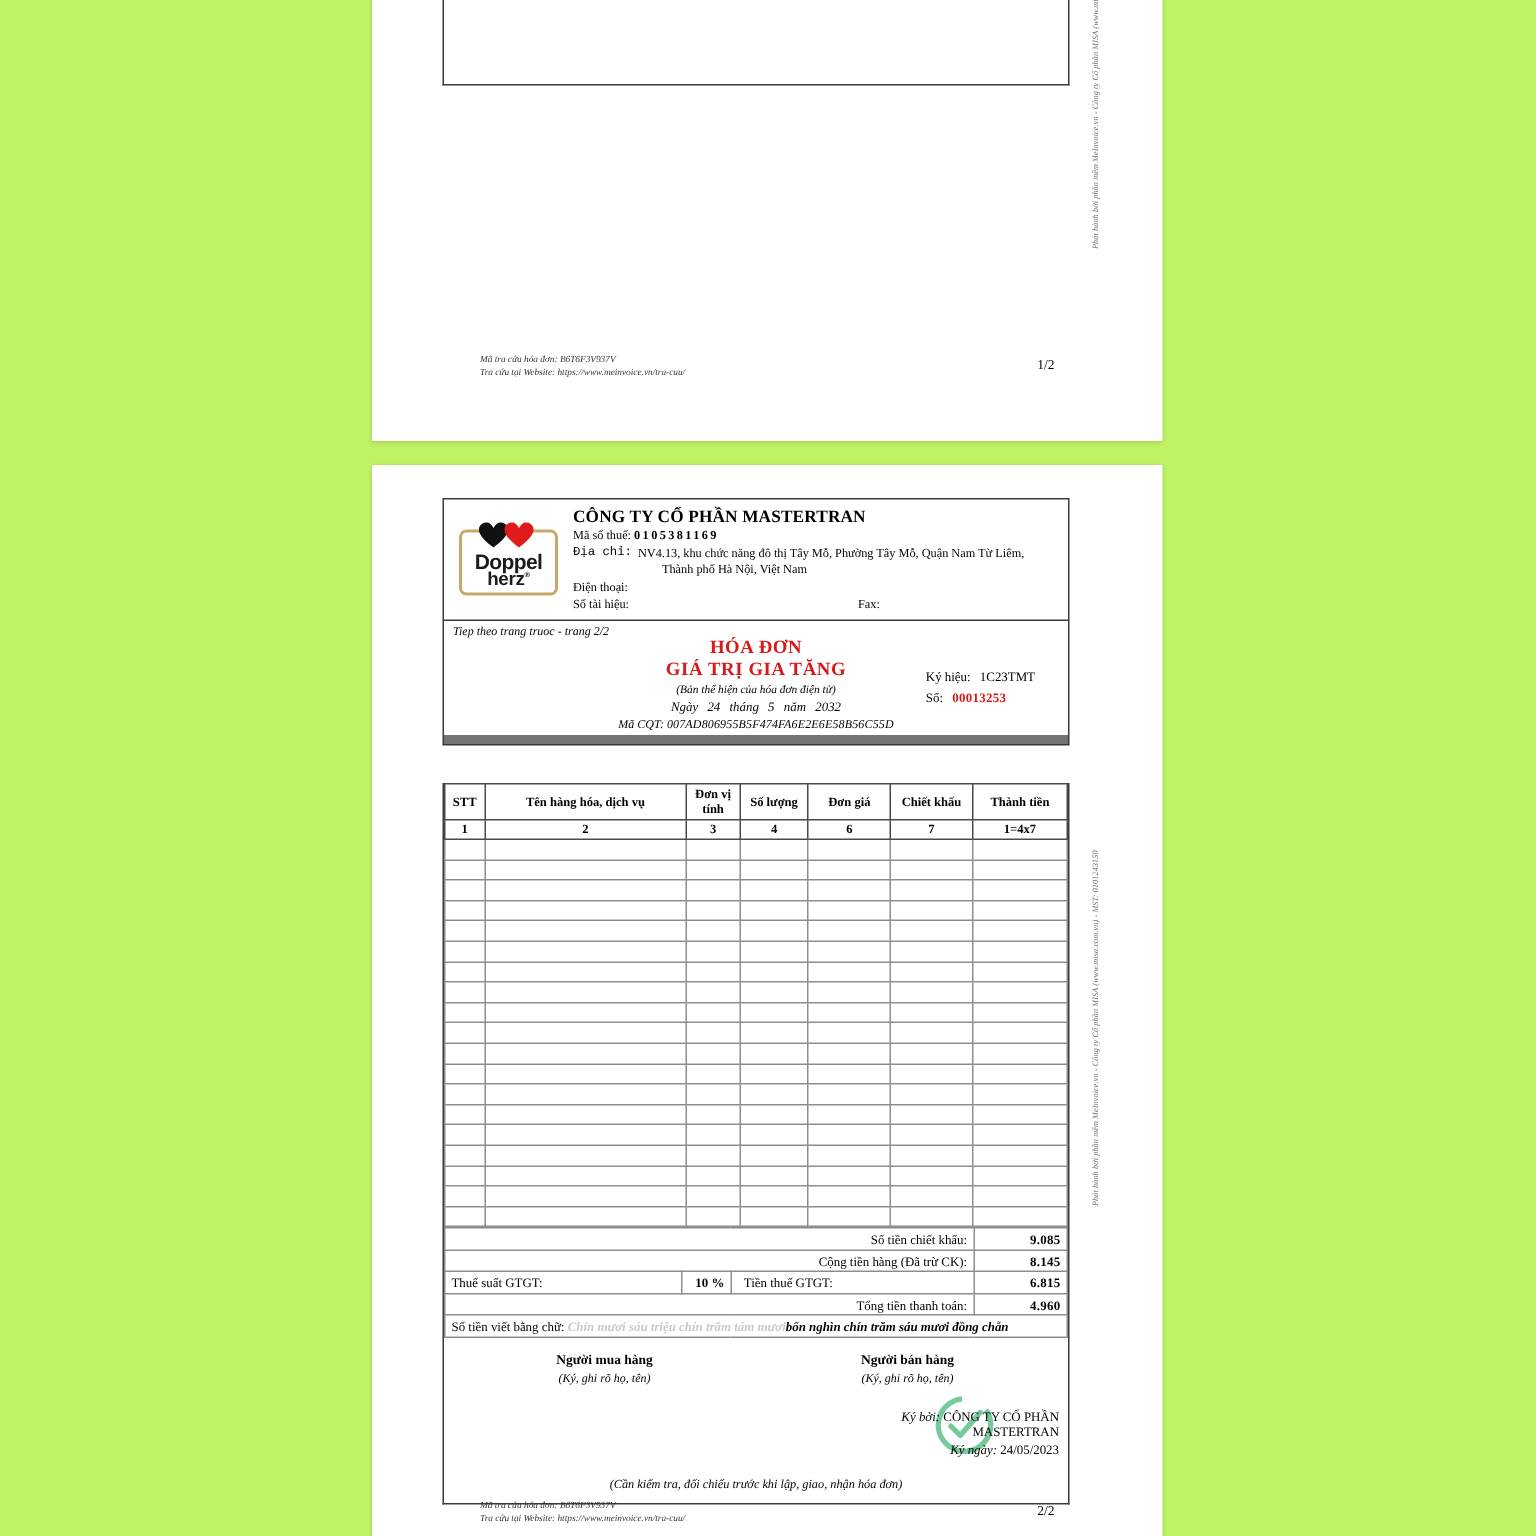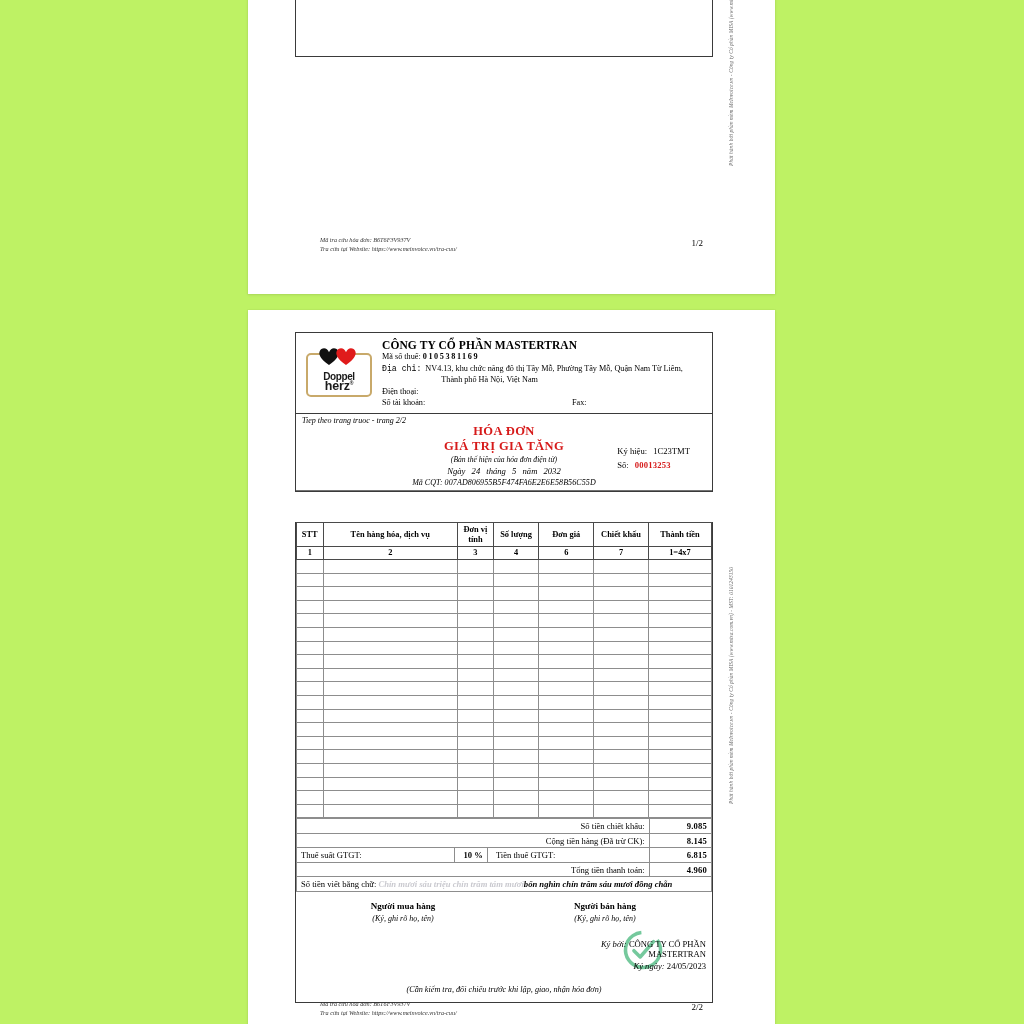--- a/index.html
+++ b/index.html
@@ -51,37 +51,37 @@
     border: 2px solid #c8a96a;
     border-radius: 5px;
     background: #fff;
     position: relative;
     display:flex; flex-direction:column; align-items:center; justify-content:flex-end;
     padding-bottom: 2px;
     overflow: visible;
   }
   .hearts { position:absolute; top:-9px; left:50%; transform:translateX(-50%); width:42px; height:20px;}
   .logo-text { font-family:"Liberation Sans", sans-serif; font-weight:bold; color:#1b1b1b; line-height:.92; text-align:center;}
-  .logo-text .l1 { font-size: 10px; letter-spacing:-.4px; }
+  .logo-text .l1 { font-size: 14px; letter-spacing:-.4px; }
   .logo-text .l2 { font-size: 12.5px; letter-spacing:-.2px; }
   .logo-text .reg { font-size: 5px; vertical-align: super; }
 
   .co-info { flex:1; padding-left: 6px; padding-top:1px; }
   .co-name { font-size: 11.5px; font-weight: bold; letter-spacing:.1px; }
   .co-line { font-size: 8.2px; line-height: 11.5px; white-space: nowrap; }
   .co-line .lbl { }
   .co-line .val { font-weight: bold; letter-spacing: 1.6px; }
   .addr { font-size: 8.2px; line-height:11.5px; display:flex; }
   .addr .lbl { flex: 0 0 auto; padding-right: 4px; font-family: Liberation Mono, monospace; }
   .addr .txt { flex: 1; }
   .fax-row { display:flex; font-size:8.2px; line-height:11.5px;}
   .fax-row .c1 { width: 190px; }
 
   
-  .title-block { position: relative; padding: 2px 6px 3px 6px; border-bottom:1px solid #737373; }
+  .title-block { position: relative; padding: 2px 6px 3px 6px; border-bottom:6px solid #737373; }
   .cont-note { font-size: 8px; font-style: italic; }
   .title-center { text-align:center; margin-top:-1px; }
   .t1 { color:#d61a1a; font-weight:bold; font-size:12.5px; letter-spacing:.4px; line-height:15px;}
   .t2 { color:#d61a1a; font-weight:bold; font-size:12.5px; letter-spacing:.4px; line-height:15px;}
   .t3 { font-size:7.6px; font-style:italic; line-height:11px;}
   .t4 { font-size:8.6px; font-style:italic; line-height:13px;}
   .t4 span { padding: 0 2px; }
   .macqt { font-size:8px; font-style:italic; text-align:center; margin-top:0px;}
   .macqt .code { font-style: italic; letter-spacing:.1px;}
   .serial { position:absolute; right: 22px; top: 30px; font-size:8.6px; line-height:14px; }
@@ -192,21 +192,21 @@
                 <span>NV4.13, khu chức năng đô thị Tây Mỗ, Phường Tây Mỗ, Quận Nam Từ Liêm,</span><br>
                 <span style="padding-left:16px; display:inline-block;">Thành phố Hà Nội, Việt Nam</span>
               </span>
             </div>
             <div class="co-line">
               <span class="lbl">Điện thoại:</span>
               <span></span>
             </div>
             <div class="fax-row">
               <span class="c1">
-                <span>Số tài khoản:</span>
+                <span>Số tài hiệu:</span>
                 <span></span>
               </span>
               <span>
                 <span>Fax:</span>
                 <span></span>
               </span>
             </div>
           </div>
         </div>
 

